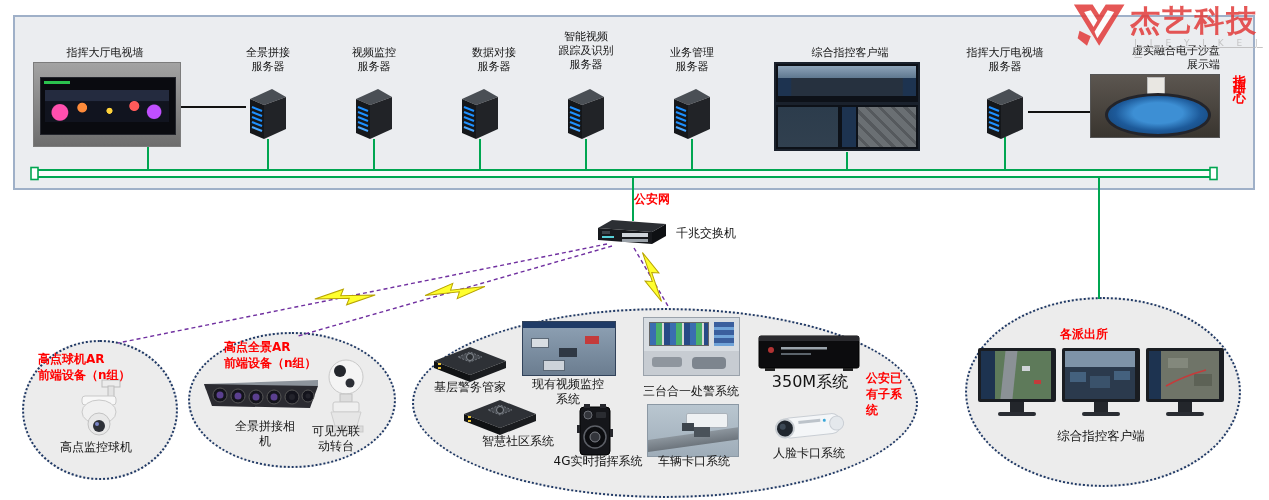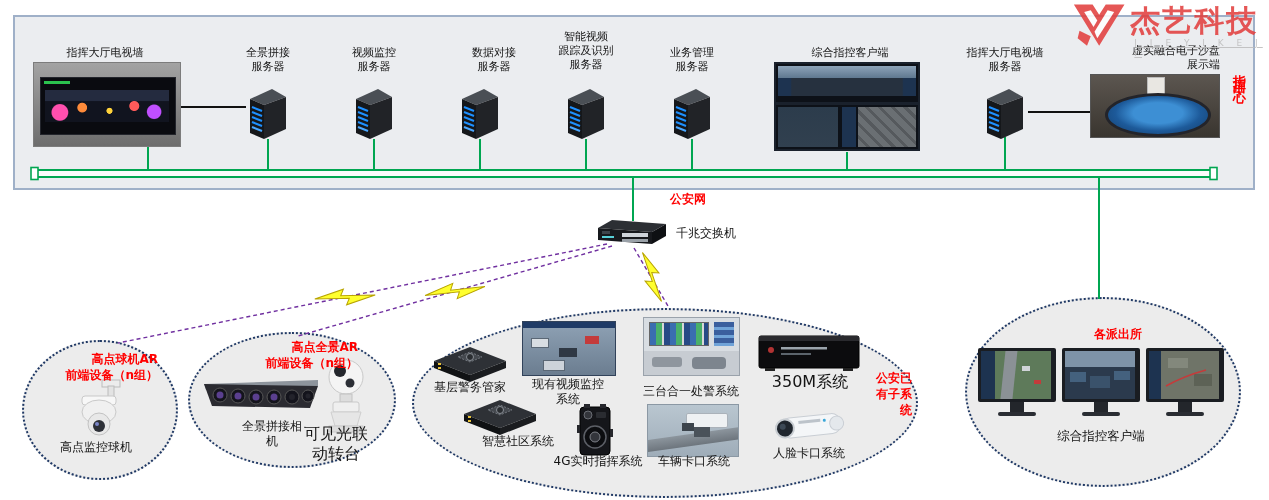--- a/index.html
+++ b/index.html
@@ -14,21 +14,21 @@
   .wires line.g{stroke:#00a651;stroke-width:2;}
   .wires line.b{stroke:#111;stroke-width:2;}
   .wires line.p{stroke:#7030a0;stroke-width:1.4;stroke-dasharray:4 3;}
   .wires .bus{fill:#fbfbfb;stroke:#00a651;stroke-width:2;}
   .wires .cap{fill:#fff;stroke:#00a651;stroke-width:1.6;}
   .wires .bolt{fill:#ffff2e;stroke:#b8a400;stroke-width:1;}
   
   .node-label{font-size:11px;line-height:1.28;color:#141414;text-align:center;
               white-space:pre-line;z-index:4;}
   .red-note{color:#f00;font-weight:bold;font-size:12px;line-height:1.35;
-            text-align:right;white-space:pre-line;z-index:4;}
+            text-align:left;white-space:pre-line;z-index:4;}
   .zone-vert{color:#f00;font-weight:bold;font-size:13px;letter-spacing:5px;
              writing-mode:vertical-rl;z-index:4;}
   .ellipse{border:2px dotted #1f3864;border-radius:50%;background:#ececec;z-index:1;}
   .icon{z-index:3;}
   
   .logo{left:1072px;top:1px;z-index:6;display:flex;align-items:flex-start;opacity:.88;}
   .logo-txt{display:flex;flex-direction:column;margin-left:4px;}
   .logo-brand{font-size:30px;font-weight:bold;color:#e2403f;letter-spacing:2px;line-height:1.3;}
   .logo-latin{font-size:9px;color:#bdbdbd;letter-spacing:5px;margin-top:-2px;padding-left:4px;text-decoration:underline;}
   
@@ -238,23 +238,23 @@
 </svg>
 <svg class="abs icon" style="left:322px;top:356px;" width="48" height="80">
   <circle cx="24" cy="21" r="17" fill="#f4f4f4" stroke="#c9c9c9"></circle>
   <circle cx="18" cy="15" r="6" fill="#23262c"></circle>
     <circle cx="28" cy="27" r="4.5" fill="#2c2f36"></circle>
   <rect x="18" y="38" width="12" height="8" fill="#ddd" stroke="#c2c2c2"></rect>
   <rect x="11" y="46" width="26" height="10" rx="2" fill="#efefef" stroke="#c9c9c9"></rect>
   <polygon points="9,56 39,56 35,70 13,70" fill="#e6e6e6" stroke="#cfcfcf"></polygon>
   <rect x="7" y="70" width="34" height="6" fill="#dcdcdc" stroke="#c9c9c9"></rect>
 </svg>
-<div class="abs node-label" style="left:227px;top:419px;width:90px;font-size:12px;">全景拼接相
+<div class="abs node-label" style="left:220px;top:419px;width:90px;font-size:12px;">全景拼接相
 机</div>
-<div class="abs node-label" style="left:300px;top:424px;width:72px;font-size:16px;">可见光联
+<div class="abs node-label" style="left:300px;top:424px;width:72px;font-size:12px;">可见光联
 动转台</div>
 
 <svg class="abs icon" style="left:430px;top:343px;" width="80" height="42">
     <use href="#sym-flatbox"></use>
   </svg>
 <div class="abs node-label" style="left:418px;top:380px;width:104px;font-size:12px;">基层警务管家</div>
 
 <div class="abs icon" style="left:522px;top:321px;width:92px;height:53px;border:1px solid #31425a;background:linear-gradient(#8fa2b5,#6b7d90);z-index:3;">
   <div style="position:absolute;left:0;top:0;right:0;height:6px;background:#1f3b66;"></div>
   <div style="position:absolute;left:8px;top:16px;width:16px;height:8px;background:#d8dde2;border:1px solid #5a6775;"></div>

